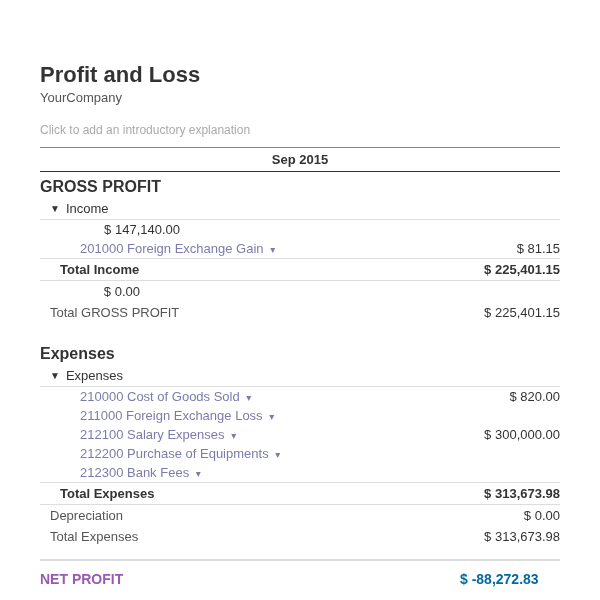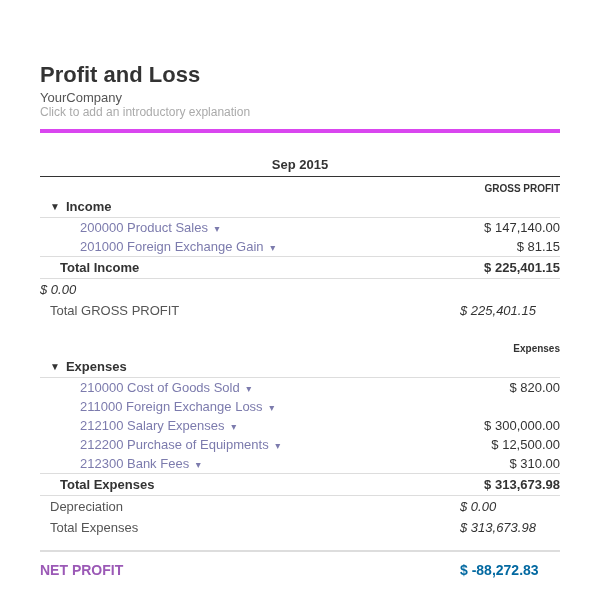--- a/index.html
+++ b/index.html
@@ -15,51 +15,51 @@
     .page-title {
       font-size: 22px;
       font-weight: bold;
       color: #333;
       margin-bottom: 2px;
       margin-top: 32px;
     }
     .company-name {
       font-size: 13px;
       color: #555;
+      margin-bottom: 18px;
     }
     .intro-placeholder {
       color: #aaa;
       font-size: 12px;
-      border-bottom: 4px solid #d946ef;
+      border-bottom: 1px solid #d946ef;
       padding-bottom: 10px;
-      margin-bottom: 20px;
+      margin-bottom: 0;
     }
     .header-row {
       display: flex;
       justify-content: center;
       font-weight: bold;
       font-size: 13px;
       padding: 4px 0;
       border-bottom: 1px solid #333;
     }
     .section-label {
       font-weight: bold;
-      font-size: 10px;
+      font-size: 16px;
       color: #333;
       padding: 6px 0 2px 0;
-      text-align: right;
     }
     .group-header {
       display: flex;
       align-items: center;
       padding: 3px 0 3px 10px;
       border-bottom: 1px solid #ddd;
     }
     .group-header .label {
-      font-weight: bold;
+      font-weight: normal;
       font-size: 13px;
     }
     .triangle {
       display: inline-block;
       margin-right: 6px;
       font-size: 10px;
       color: #333;
     }
     .line-item {
       display: flex;
@@ -88,22 +88,21 @@
       display: flex;
       justify-content: space-between;
       padding: 3px 0;
     }
     .subtotal-row .label {
       padding-left: 10px;
       color: #555;
     }
     .subtotal-row .amount {
       min-width: 100px;
-      text-align: left;
-      font-style: italic;
+      text-align: right;
     }
     .spacer {
       height: 16px;
     }
     .net-profit-section {
       border-top: 2px solid #ddd;
       margin-top: 12px;
       padding-top: 10px;
       display: flex;
       justify-content: space-between;
@@ -140,24 +139,20 @@
 </div>
 
 <div class="section-label">GROSS PROFIT</div>
 
 <div class="group-header">
   <span class="triangle">▼</span>
   <span class="label">Income</span>
 </div>
 
 <div class="line-item">
-  <span class="item-label">
-    <span>200000 Product Sales</span>
-    <span class="dropdown-arrow">▾</span>
-  </span>
   <span class="amount">$ 147,140.00</span>
 </div>
 <div class="line-item">
   <span class="item-label">
     <span>201000 Foreign Exchange Gain</span>
     <span class="dropdown-arrow">▾</span>
   </span>
   <span class="amount">$ 81.15</span>
 </div>
 
@@ -202,28 +197,26 @@
     <span>212100 Salary Expenses</span>
     <span class="dropdown-arrow">▾</span>
   </span>
   <span class="amount">$ 300,000.00</span>
 </div>
 <div class="line-item">
   <span class="item-label">
     <span>212200 Purchase of Equipments</span>
     <span class="dropdown-arrow">▾</span>
   </span>
-  <span class="amount">$ 12,500.00</span>
 </div>
 <div class="line-item">
   <span class="item-label">
     <span>212300 Bank Fees</span>
     <span class="dropdown-arrow">▾</span>
   </span>
-  <span class="amount">$ 310.00</span>
 </div>
 
 <div class="total-row">
   <span>Total Expenses</span>
   <span>$ 313,673.98</span>
 </div>
 
 <div class="subtotal-row">
   <span class="label">Depreciation</span>
   <span class="amount">$ 0.00</span>

